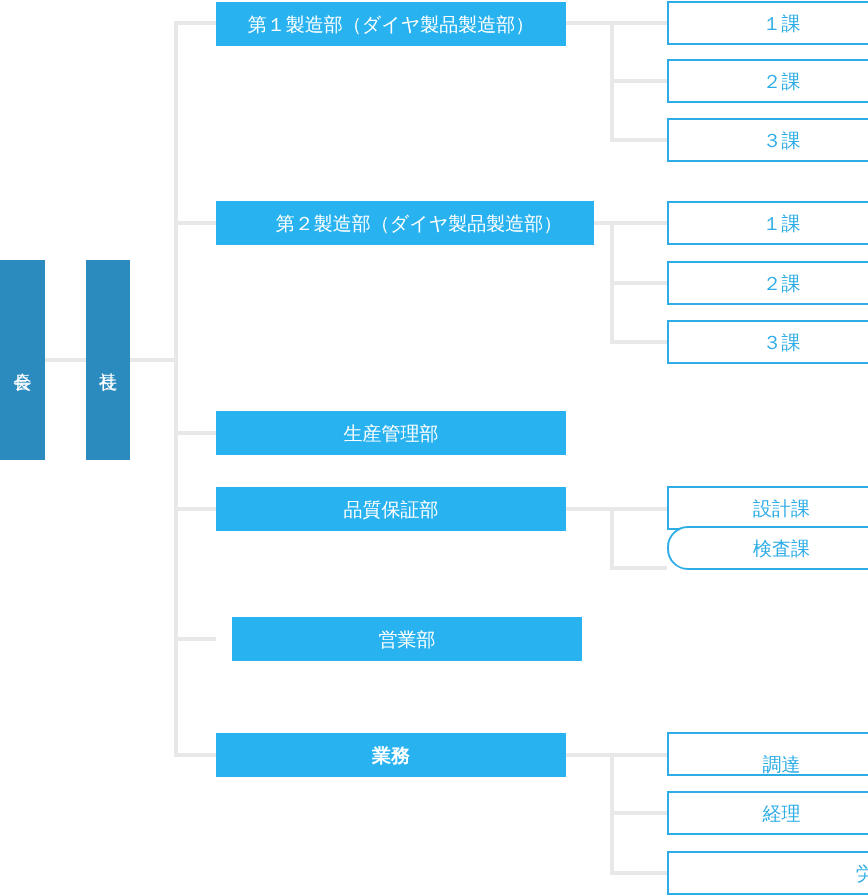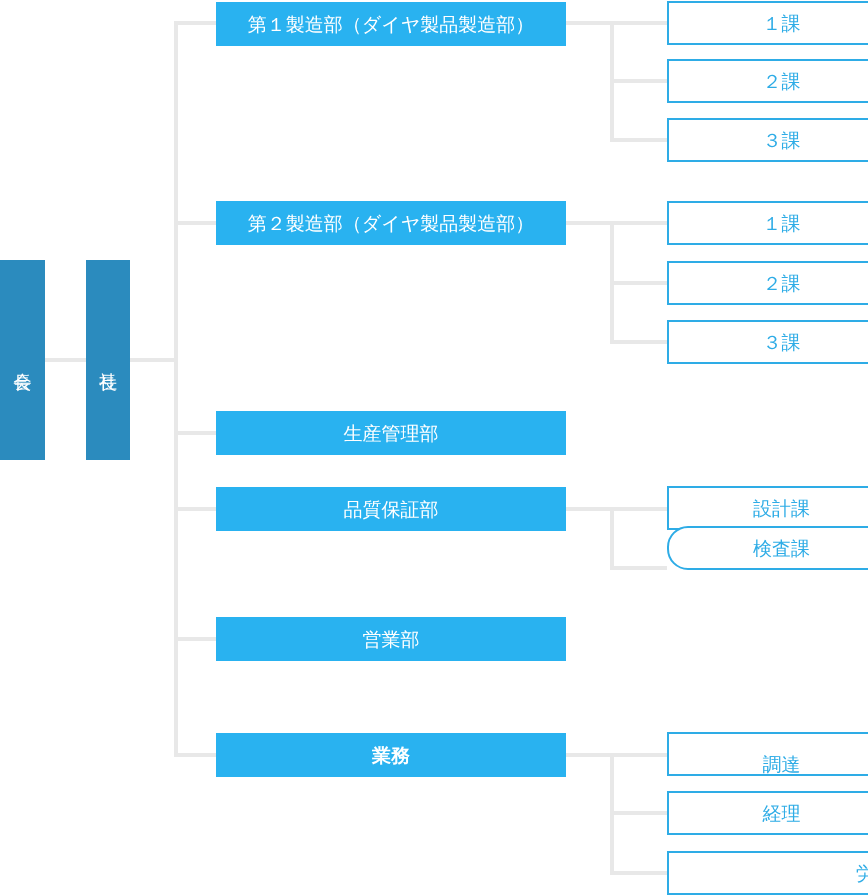--- a/index.html
+++ b/index.html
@@ -111,30 +111,30 @@
   <div class="exec-box" style="left:0; top:260px; width:45px; height:200px;">
     <span>会長</span>
   </div>
   <div class="exec-box" style="left:86px; top:260px; width:44px; height:200px;">
     <span>社長</span>
   </div>
 
   <div class="dept-box" style="top:2px;">
     <span>第１製造部（ダイヤ製品製造部）</span>
   </div>
-  <div class="dept-box" style="top:201px;">
+  <div class="dept-box" style="top:201px;padding-left:28px;">
     <span>第２製造部（ダイヤ製品製造部）</span>
   </div>
   <div class="dept-box" style="top:411px;text-align:right;">
     <span>生産管理部</span>
   </div>
   <div class="dept-box" style="top:487px;">
     <span>品質保証部</span>
   </div>
-  <div class="dept-box" style="top:617px;">
+  <div class="dept-box" style="top:617px;margin-left:16px;">
     <span>営業部</span>
   </div>
   <div class="dept-box" style="top:733px;font-weight:bold;">
     <span>業務</span>
   </div>
 
   <div class="section-box" style="top:1px;">
     <span>１課</span>
   </div>
   <div class="section-box" style="top:59px;">

